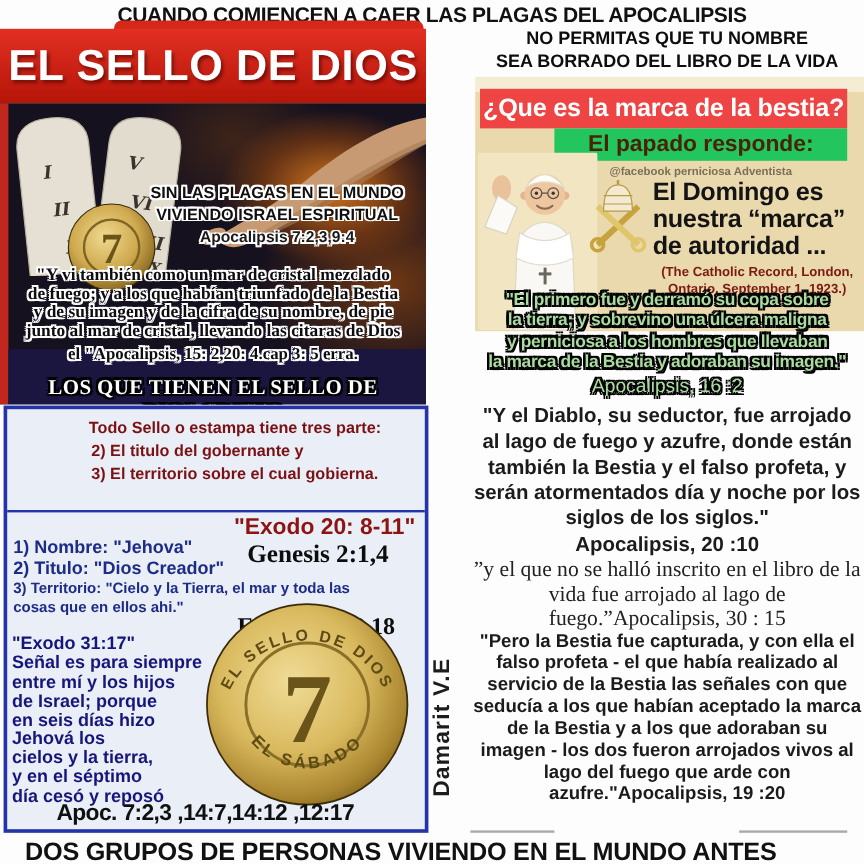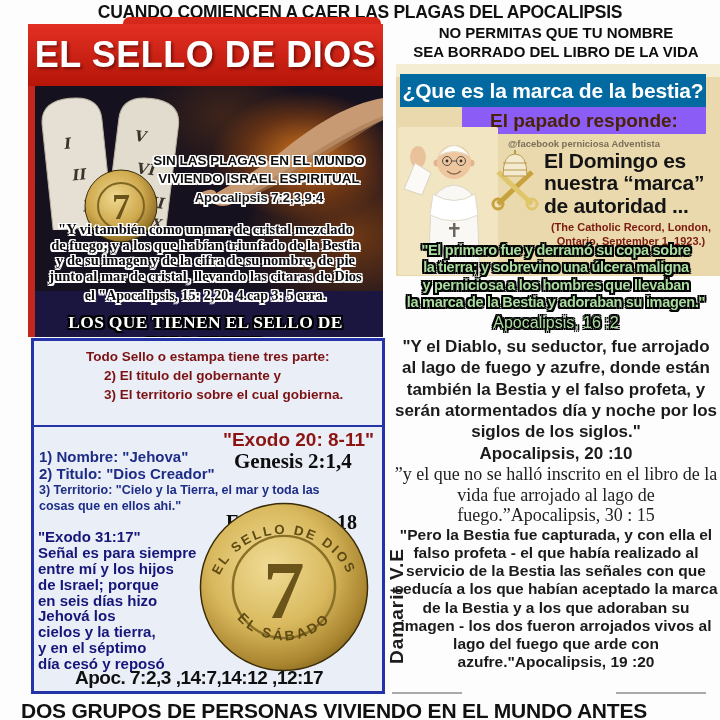--- a/index.html
+++ b/index.html
@@ -12,21 +12,21 @@
   
   .ow{text-shadow:-1.5px -1.5px 0 #fff,1.5px -1.5px 0 #fff,-1.5px 1.5px 0 #fff,1.5px 1.5px 0 #fff,
       0 -1.5px 0 #fff,0 1.5px 0 #fff,-1.5px 0 0 #fff,1.5px 0 0 #fff;}
   .ob{text-shadow:-2px -2px 0 #000,2px -2px 0 #000,-2px 2px 0 #000,2px 2px 0 #000,
       0 -2px 0 #000,0 2px 0 #000,-2px 0 0 #000,2px 0 0 #000;}
 
   #top-banner{top:2px;left:0;width:720px;font-size:17.5px;font-weight:800;letter-spacing:-0.3px;}
   #bottom-banner{top:699px;left:0;width:668px;font-size:21px;font-weight:800;letter-spacing:-0.2px;}
 
   
-  #left-panel{left:0;top:24px;width:384px;height:664px;margin-left:28px;}
+  #left-panel{left:0;top:24px;width:384px;height:664px;}
   #red-banner{left:0;top:0;width:355px;height:62px;background:linear-gradient(#e23023,#b51508);
       color:#fff;font-size:36px;font-weight:900;line-height:62px;text-align:center;
       letter-spacing:.5px;text-shadow:2px 2px 3px rgba(60,0,0,.55);}
   #banner-scribble{left:95px;top:-7px;width:258px;height:13px;background:#d5281b;border-radius:7px;}
 
   #scene{left:0;top:62px;width:355px;height:251px;background:
       radial-gradient(130px 90px at 78% 28%, rgba(226,125,30,.95), rgba(150,70,15,.55) 45%, rgba(20,15,28,0) 72%),
       radial-gradient(160px 120px at 92% 60%, rgba(125,62,18,.85), rgba(20,15,28,0) 70%),
       radial-gradient(110px 85px at 55% 12%, rgba(95,52,22,.55), rgba(20,15,28,0) 75%),
       #16111e;overflow:hidden;}
@@ -41,21 +41,21 @@
   #scripture{left:2px;top:136px;width:351px;font-family:"Liberation Serif",serif;
       font-weight:700;font-size:14.5px;line-height:1.08;color:#0e0e12;}
   #scripture-ref{left:2px;top:202px;width:351px;font-family:"Liberation Serif",serif;
       font-weight:700;font-size:14px;color:#0e0e12;}
   #headline{left:2px;top:226px;width:351px;font-family:"Liberation Serif",serif;font-weight:900;
       font-size:17.5px;letter-spacing:.3px;color:#fff;}
 
   #seal-box{left:3px;top:314px;width:348px;height:350px;border:3px solid #2433a8;background:#e9eef7;}
   .intro-line{position:relative;font-size:13.5px;font-weight:800;color:#7c1113;line-height:19px;}
   #intro{position:absolute;top:6px;left:0;width:100%;}
-  .pl1{padding-left:52px;} .pl2{padding-left:70px;}
+  .pl1{padding-left:68px;} .pl2{padding-left:70px;}
   #box-sep{position:absolute;top:84px;left:0;width:100%;border-top:2px solid #2433a8;}
   #exodo20{position:absolute;top:88px;right:8px;width:210px;text-align:right;
       font-size:19px;font-weight:800;color:#8c1511;}
   #nombre{position:absolute;top:107px;left:5px;font-size:15px;font-weight:800;color:#1d2c86;}
   #titulo{position:absolute;top:124px;left:5px;font-size:15px;font-weight:800;color:#1d2c86;}
   #genesis{position:absolute;top:108px;left:200px;font-family:"Liberation Serif",serif;
       font-size:21px;font-weight:800;color:#0d0d0d;}
   #territorio{position:absolute;top:141px;left:5px;width:335px;font-size:12.5px;font-weight:800;
       color:#1d2c86;line-height:1.3;}
   #exodo3112{position:absolute;top:170px;left:192px;font-family:"Liberation Serif",serif;
@@ -66,23 +66,23 @@
   #apoc-refs{position:absolute;top:326px;left:0;width:330px;font-size:19px;font-weight:800;
       letter-spacing:-0.5px;color:#101010;}
   #signature{left:358px;top:455px;width:26px;height:185px;writing-mode:vertical-rl;
       transform:rotate(180deg);font-size:19px;font-weight:700;color:#1c1c1c;letter-spacing:1px;}
 
   
   #right-panel{left:392px;top:24px;width:328px;height:676px;}
   #no-permitas{top:0;left:0;width:100%;font-size:15px;font-weight:800;line-height:1.25;color:#0d0d0d;}
   #beige{top:40px;left:4px;width:324px;height:212px;
       background:linear-gradient(#f4ecd3 0 13px,#e9d9ad 13px);}
-  #gray-banner{top:50px;left:8px;width:306px;height:33px;background:#0369a1;color:#fff;
+  #gray-banner{top:50px;left:8px;width:306px;height:33px;background:#ef4444;color:#fff;
       font-size:21px;font-weight:800;line-height:33px;text-align:center;letter-spacing:-0.2px;}
-  #orange-banner{top:83px;left:70px;width:244px;height:27px;background:#8b5cf6;color:#4a2206;
+  #orange-banner{top:83px;left:70px;width:244px;height:27px;background:#22c55e;color:#4a2206;
       font-size:19px;font-weight:800;line-height:27px;text-align:center;}
   #credit{top:114px;left:70px;width:244px;font-size:9.5px;font-weight:700;color:#7a6f58;}
   #pope{top:103px;left:6px;}
   #emblem{top:126px;left:96px;}
   #domingo{top:126px;left:152px;width:178px;font-size:21px;font-weight:800;line-height:1.07;
       letter-spacing:-0.3px;color:#141414;}
   #catholic{top:196px;left:148px;width:182px;font-size:11px;font-weight:800;color:#7a1a10;line-height:1.3;}
   #green-quote{top:218px;left:0;width:100%;font-size:14.5px;font-weight:800;letter-spacing:-0.3px;
       color:#a9dc9e;line-height:1.2;}
   #green-ref{top:290px;left:0;width:100%;font-size:16px;font-weight:400;color:#a9dc9e;}

